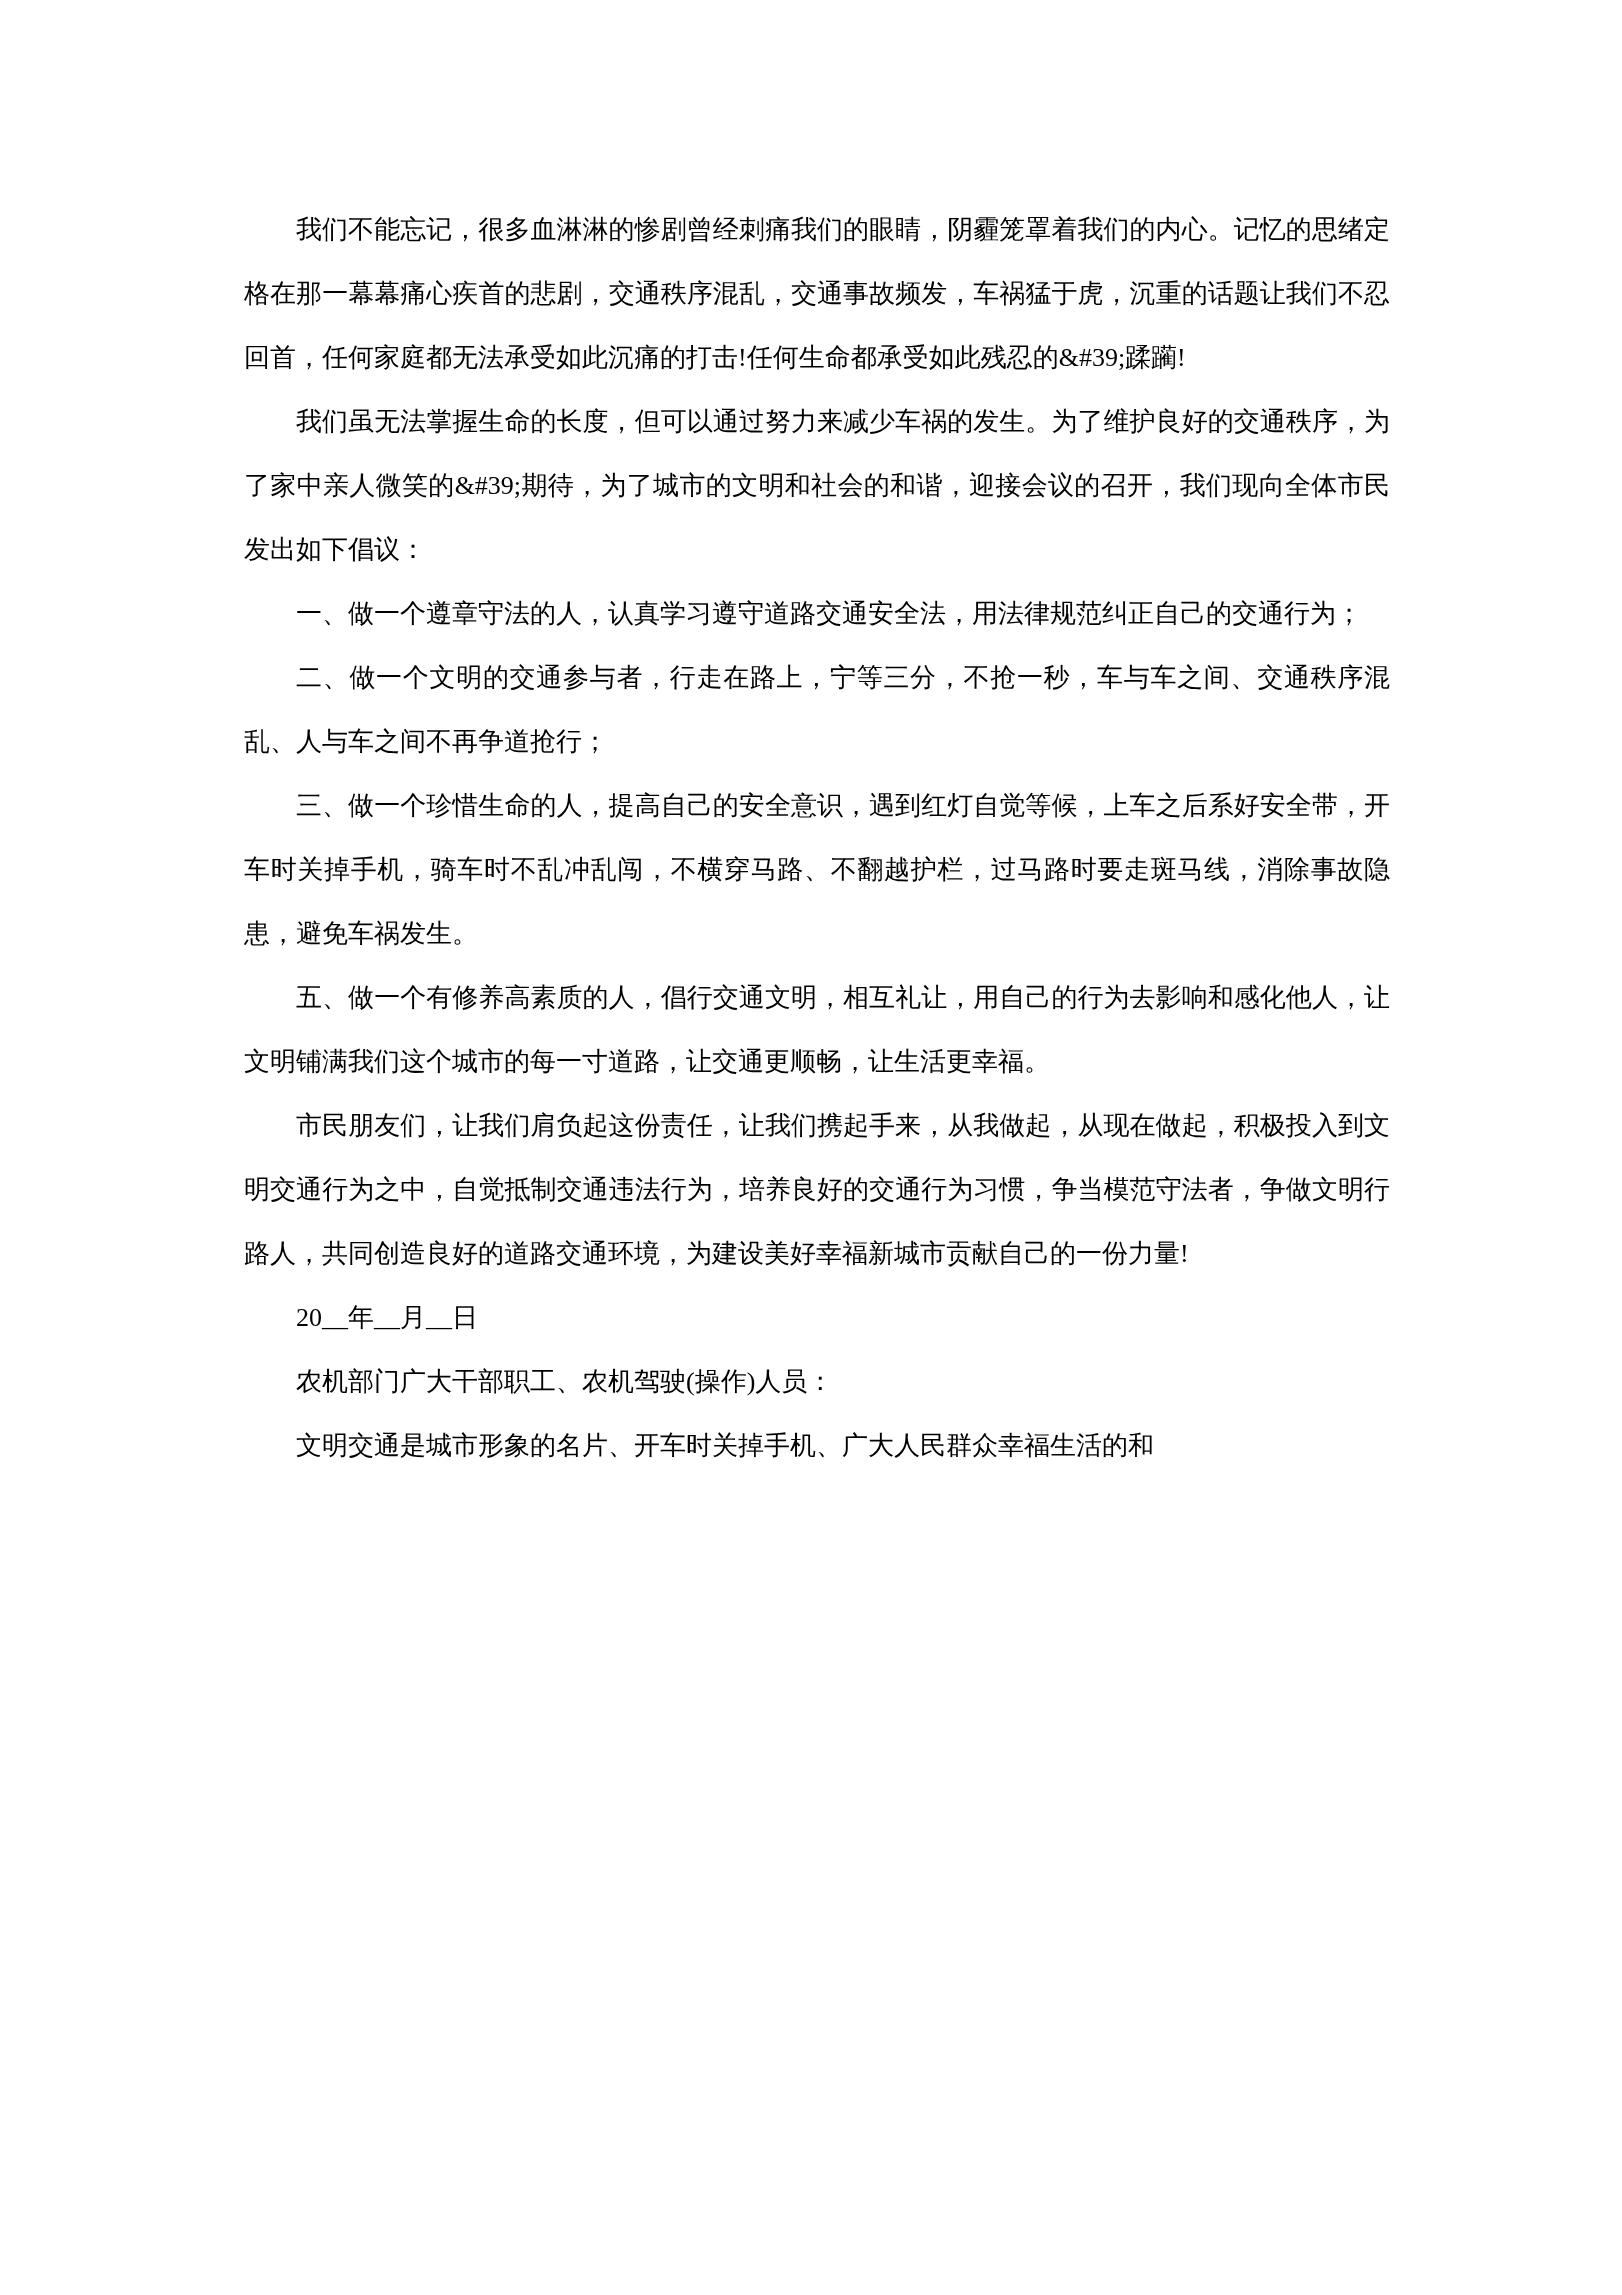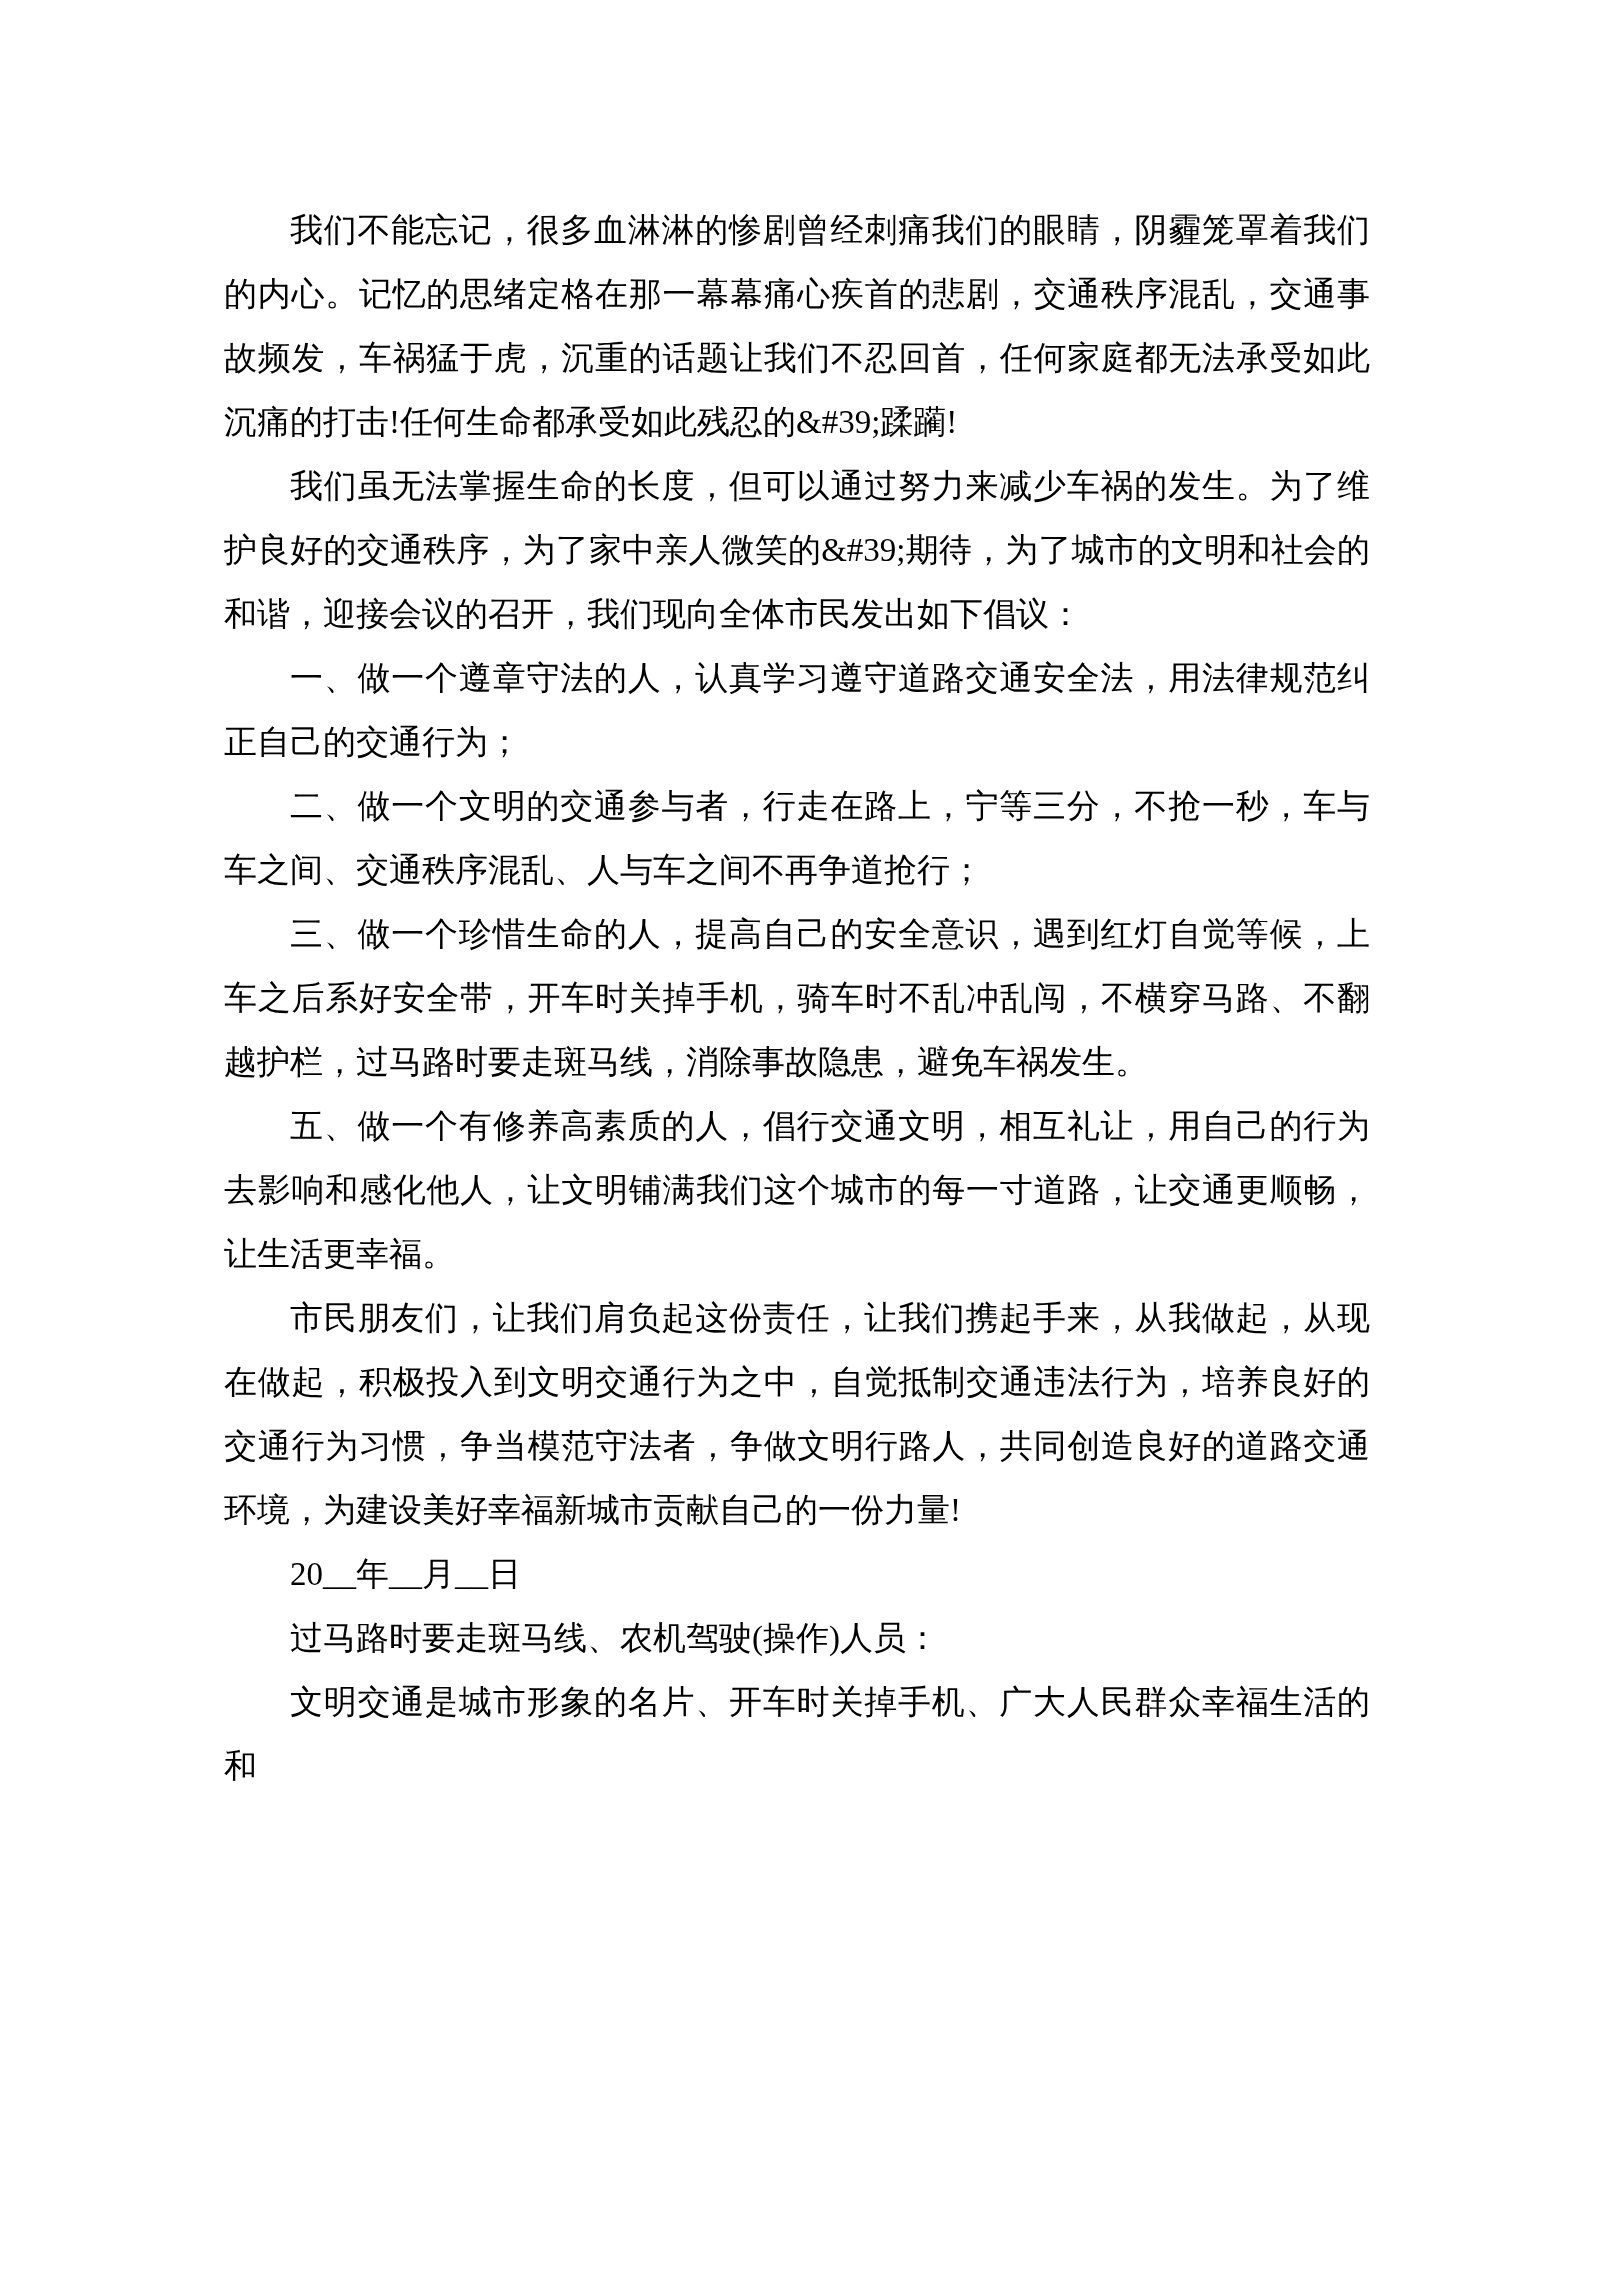--- a/index.html
+++ b/index.html
@@ -11,25 +11,25 @@
     position: relative;
     width: 1623px;
     height: 2295px;
     background: #ffffff;
     overflow: hidden;
     box-sizing: border-box;
   }
   .content {
     position: absolute;
     top: 198px;
-    left: 224px;
+    left: 244px;
     width: 1146px;
     color: #000000;
     font-family: "Liberation Serif", "DejaVu Serif", serif;
-    font-size: 33px;
+    font-size: 26px;
     line-height: 64px;
     text-align: justify;
     line-break: strict;
   }
   .content p {
     margin: 0;
     padding: 0;
     text-indent: 2em;
   }
 </style>
@@ -39,17 +39,17 @@
 <div class="page">
   <div class="content">
     <p>我们不能忘记，很多血淋淋的惨剧曾经刺痛我们的眼睛，阴霾笼罩着我们的内心。记忆的思绪定格在那一幕幕痛心疾首的悲剧，交通秩序混乱，交通事故频发，车祸猛于虎，沉重的话题让我们不忍回首，任何家庭都无法承受如此沉痛的打击!任何生命都承受如此残忍的&amp;#39;蹂躏!</p>
     <p>我们虽无法掌握生命的长度，但可以通过努力来减少车祸的发生。为了维护良好的交通秩序，为了家中亲人微笑的&amp;#39;期待，为了城市的文明和社会的和谐，迎接会议的召开，我们现向全体市民发出如下倡议：</p>
     <p>一、做一个遵章守法的人，认真学习遵守道路交通安全法，用法律规范纠正自己的交通行为；</p>
     <p>二、做一个文明的交通参与者，行走在路上，宁等三分，不抢一秒，车与车之间、交通秩序混乱、人与车之间不再争道抢行；</p>
     <p>三、做一个珍惜生命的人，提高自己的安全意识，遇到红灯自觉等候，上车之后系好安全带，开车时关掉手机，骑车时不乱冲乱闯，不横穿马路、不翻越护栏，过马路时要走斑马线，消除事故隐患，避免车祸发生。</p>
     <p>五、做一个有修养高素质的人，倡行交通文明，相互礼让，用自己的行为去影响和感化他人，让文明铺满我们这个城市的每一寸道路，让交通更顺畅，让生活更幸福。</p>
     <p>市民朋友们，让我们肩负起这份责任，让我们携起手来，从我做起，从现在做起，积极投入到文明交通行为之中，自觉抵制交通违法行为，培养良好的交通行为习惯，争当模范守法者，争做文明行路人，共同创造良好的道路交通环境，为建设美好幸福新城市贡献自己的一份力量!</p>
     <p>20__年__月__日</p>
-    <p>过马路时要走斑马线、农机驾驶(操作)人员：</p>
+    <p>农机部门广大干部职工、农机驾驶(操作)人员：</p>
     <p>文明交通是城市形象的名片、开车时关掉手机、广大人民群众幸福生活的和</p>
   </div>
 </div>
 
 
 </body></html>

